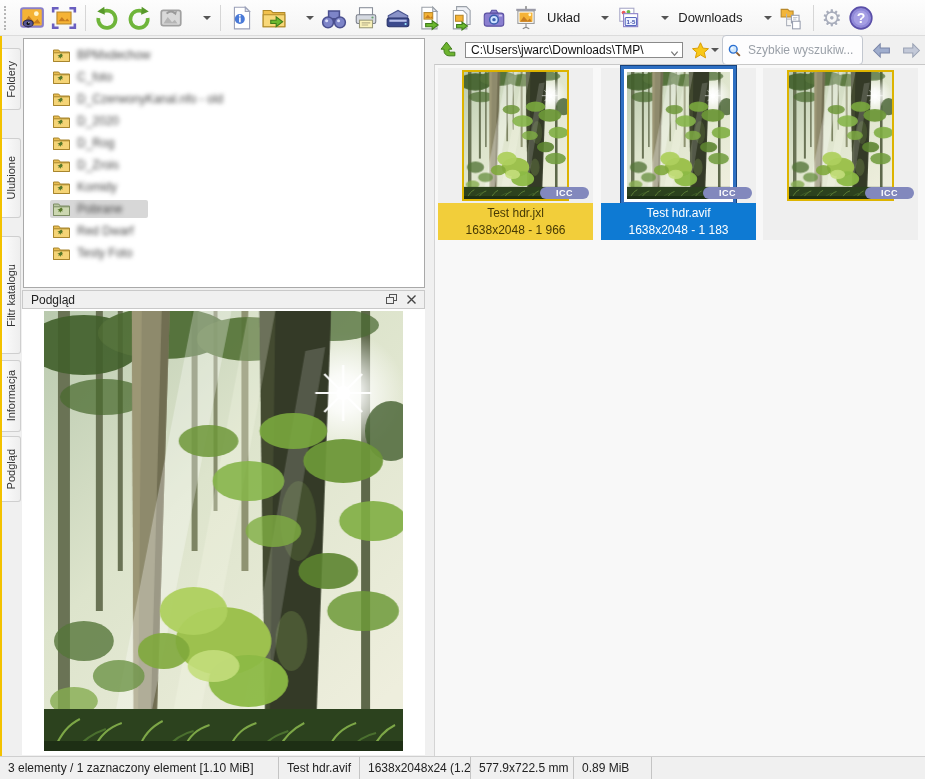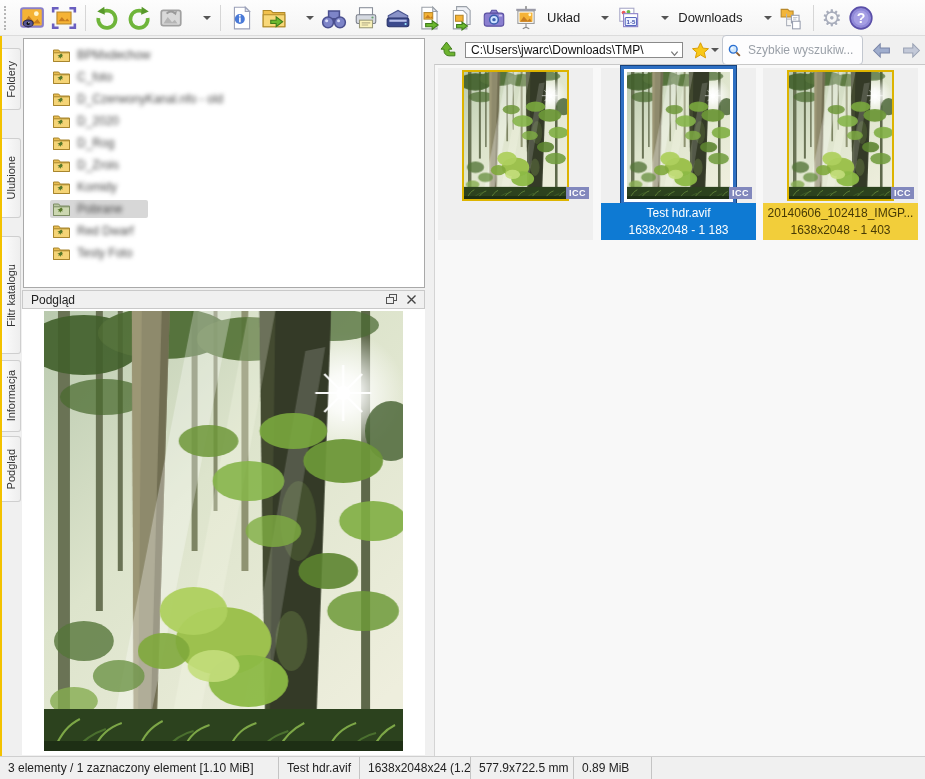--- a/index.html
+++ b/index.html
@@ -69,21 +69,21 @@
 
   .thumb-area{position:absolute;left:434px;top:64px;width:491px;height:692px;background:#f8f8f8;
     border-top:1px solid #c8c8c8;border-left:1px solid #d4d4d4;box-sizing:border-box;}
   .thumb-cell{position:absolute;top:3px;width:155px;height:172px;background:#efefef;}
   .thumb-box{position:absolute;left:0;top:0;width:155px;height:134px;display:flex;align-items:center;justify-content:center;}
   .thumb-frame{background:#fff;}
   .thumb-frame .timg{width:103px;height:127px;overflow:hidden;}
   .thumb-frame.normal{border:2px solid #ddb400;}
   .thumb-frame.selected{border:3px solid #2e6fc2;outline:1px solid #16427c;padding:3px;background:#fff;}
   .icc-badge{position:absolute;right:4px;bottom:41px;background:#8288bd;color:#fff;
-    font-size:9px;font-weight:bold;padding:1px 3px;border-radius:0;letter-spacing:.5px;}
+    font-size:9px;font-weight:bold;padding:1px 16px;border-radius:6px;letter-spacing:.5px;}
   .thumb-label{position:absolute;left:0;bottom:0;width:155px;height:37px;text-align:center;
     display:flex;flex-direction:column;justify-content:center;line-height:17px;font-size:12px;}
   .thumb-label.yellow{background:#f2ce3a;color:#473a05;}
   .thumb-label.blue{background:#0e7ad3;color:#fff;}
   .thumb-label div{white-space:nowrap;overflow:hidden;}
 
   
   .statusbar{position:absolute;left:0;top:756px;width:925px;height:23px;background:#f0f0f0;
     border-top:1px solid #cfcfcf;display:flex;box-sizing:border-box;font-size:12px;}
   .sb-seg{border-right:1px solid #c4c4c4;display:flex;align-items:center;padding:0 8px;
@@ -696,20 +696,24 @@
                   <path d="M30 440c10-12 20-18 32-22"></path>
                   <path d="M120 440c10-12 20-18 30-20"></path>
                   <path d="M215 440c10-12 18-16 30-20"></path>
                   <path d="M305 440c8-10 18-16 28-18"></path>
                 </g>
                 <rect y="430" width="360" height="10" fill="#1e2f15"></rect>
               </svg></div>
           </div>
         </div>
       <span class="icc-badge">ICC</span>
+      <div class="thumb-label yellow">
+        <div>Test hdr.jxl</div>
+        <div>1638x2048 - 1 966</div>
+      </div>
     </div>
 
     <div class="thumb-cell" style="left:166px;">
       <div class="thumb-box">
           <div class="thumb-frame selected">
             <div class="timg"><svg viewBox="0 0 360 440" preserveAspectRatio="none" width="100%" height="100%">
                 <defs>
                   <linearGradient id="fz" x1="0" y1="0" x2="0.8" y2="1">
                     <stop offset="0" stop-color="#b9c9ae"></stop>
                     <stop offset="0.45" stop-color="#dde4cc"></stop>
@@ -892,24 +896,20 @@
                   <path d="M30 440c10-12 20-18 32-22"></path>
                   <path d="M120 440c10-12 20-18 30-20"></path>
                   <path d="M215 440c10-12 18-16 30-20"></path>
                   <path d="M305 440c8-10 18-16 28-18"></path>
                 </g>
                 <rect y="430" width="360" height="10" fill="#1e2f15"></rect>
               </svg></div>
           </div>
         </div>
       <span class="icc-badge">ICC</span>
-      <div class="thumb-label yellow">
-        <div>20140606_102418_IMGP...</div>
-        <div>1638x2048 - 1 403</div>
-      </div>
     </div>
   </div>
 
   <div class="statusbar">
     <div class="sb-seg" style="width:279px;">3 elementy / 1 zaznaczony element [1.10 MiB]</div>
     <div class="sb-seg" style="width:81px;">Test hdr.avif</div>
     <div class="sb-seg" style="width:111px;">1638x2048x24 (1.25)</div>
     <div class="sb-seg" style="width:103px;text-align:center;">577.9x722.5 mm</div>
     <div class="sb-seg" style="width:78px;">0.89 MiB</div>
     <div class="sb-seg sb-fill"></div>

